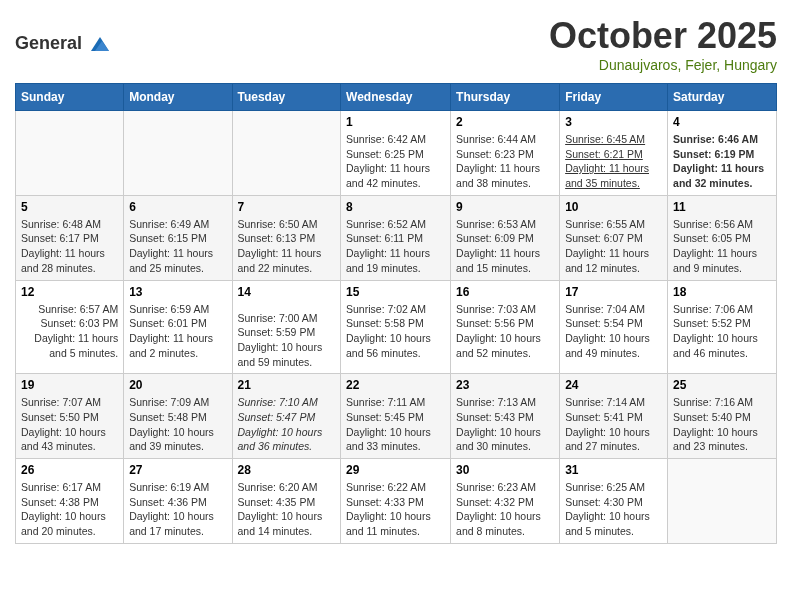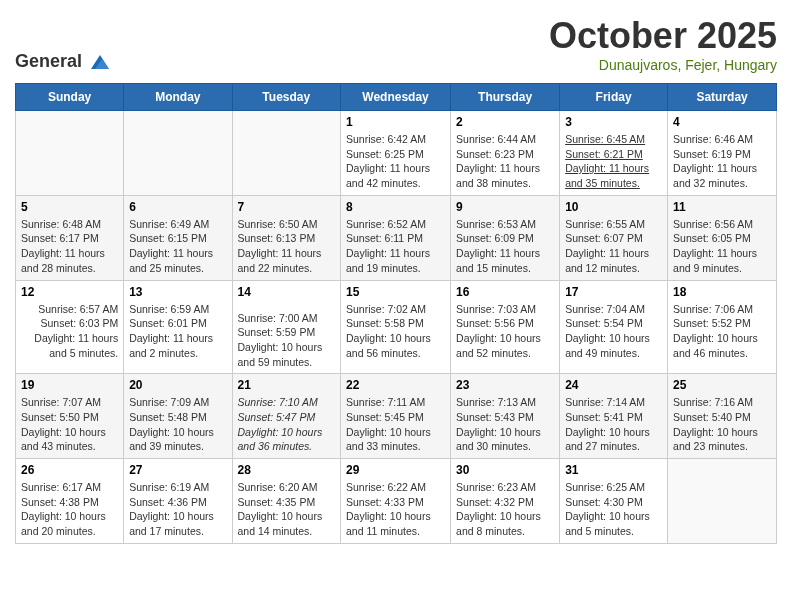--- a/index.html
+++ b/index.html
@@ -5,21 +5,21 @@
     * { box-sizing: border-box; margin: 0; padding: 0; }
     body {
       font-family: Arial, sans-serif;
       background: #fff;
       width: 792px;
       min-height: 612px;
       padding: 15px;
     }
     .header {
       display: flex;
-      align-items: flex-end;
+      align-items: center;
       justify-content: space-between;
       margin-bottom: 10px;
     }
     .logo {
       display: flex;
       align-items: center;
     }
     .title-block {
       text-align: right;
     }
@@ -33,21 +33,21 @@
       color: #4d7c0f;
     }
     table {
       width: 100%;
       border-collapse: collapse;
       font-size: 11px;
     }
     thead tr th {
       background-color: #2b6cb0;
       color: white;
-      text-align: center;
+      text-align: left;
       padding: 6px 5px;
       font-size: 12px;
       font-weight: bold;
       border: 1px solid #1a5a9a;
     }
     tbody tr td {
       border: 1px solid #ccc;
       vertical-align: top;
       padding: 4px 5px;
       width: 113px;
@@ -129,21 +129,21 @@
         </td>
         <td>
           <span class="day-number">3</span>
           <div class="day-info" style="white-space: pre-line; text-decoration: underline;">Sunrise: 6:45 AM
 Sunset: 6:21 PM
 Daylight: 11 hours
 and 35 minutes.</div>
         </td>
         <td>
           <span class="day-number">4</span>
-          <div class="day-info" style="white-space: pre-line;">Sunrise: 6:46 AM
+          <div class="day-info" style="white-space: pre-line; font-weight: bold;">Sunrise: 6:46 AM
 Sunset: 6:19 PM
 Daylight: 11 hours
 and 32 minutes.</div>
         </td>
       </tr>
       <tr>
         <td>
           <span class="day-number">5</span>
           <div class="day-info" style="white-space: pre-line;">Sunrise: 6:48 AM
 Sunset: 6:17 PM

